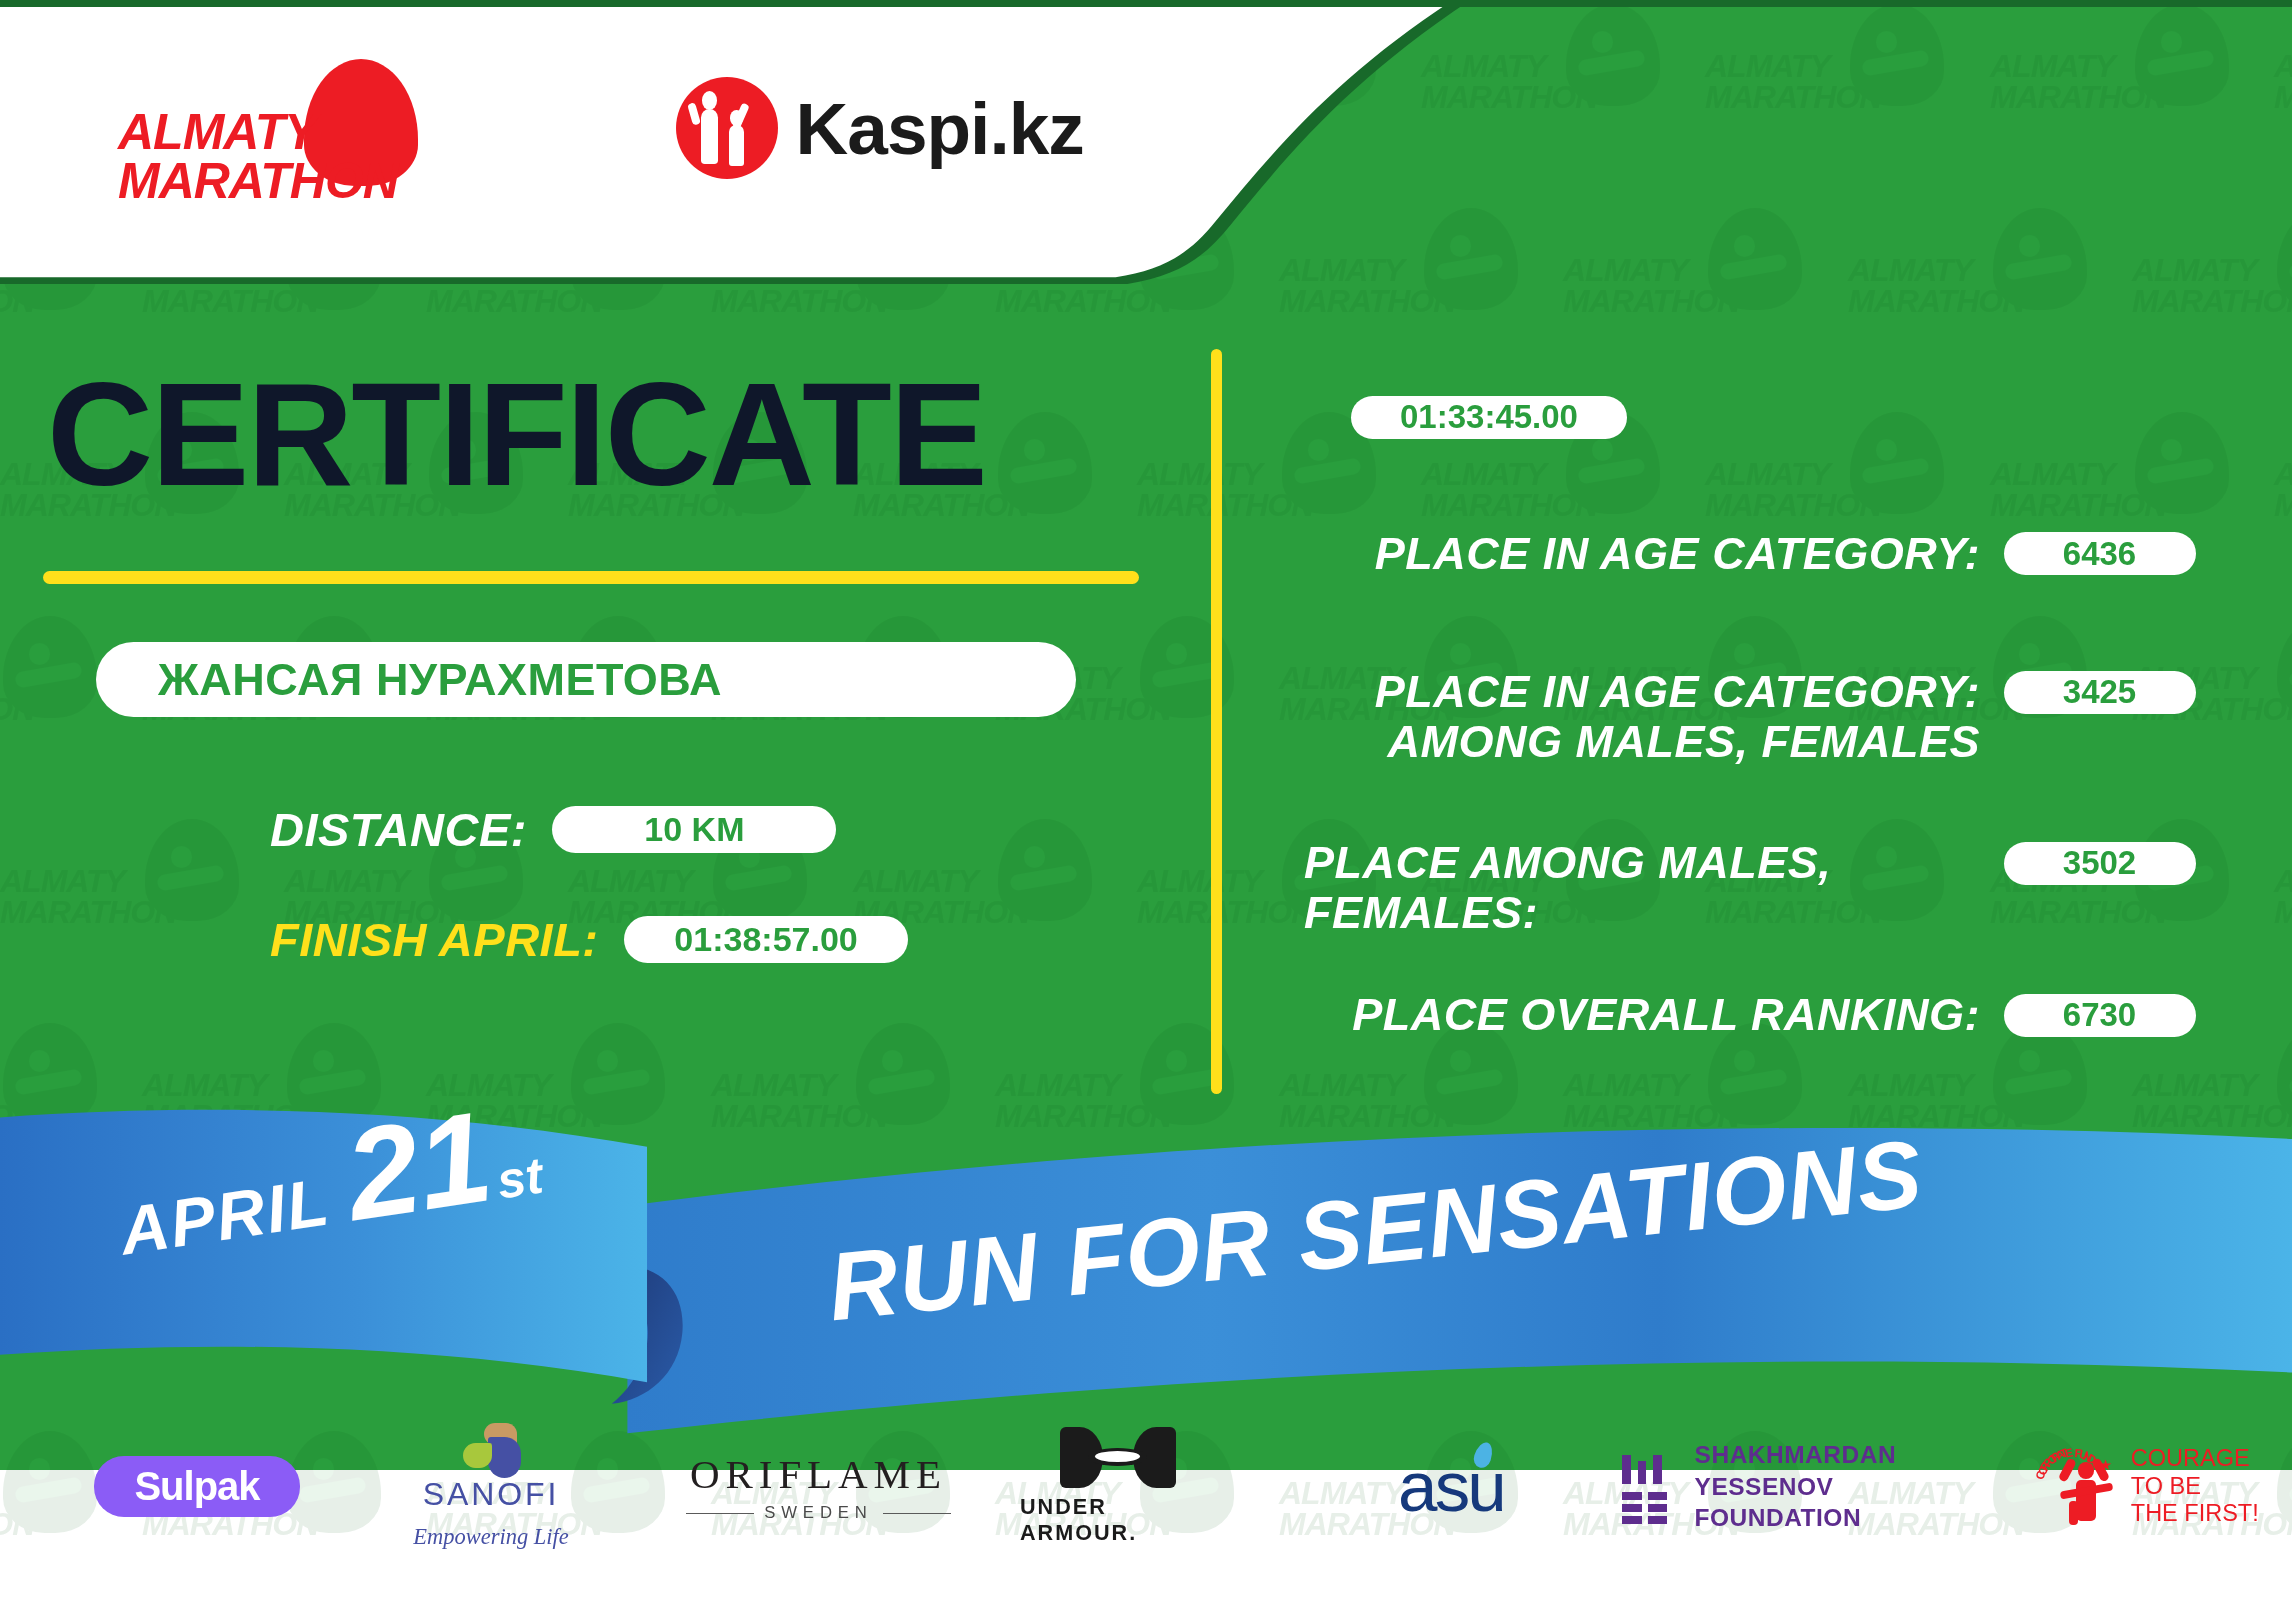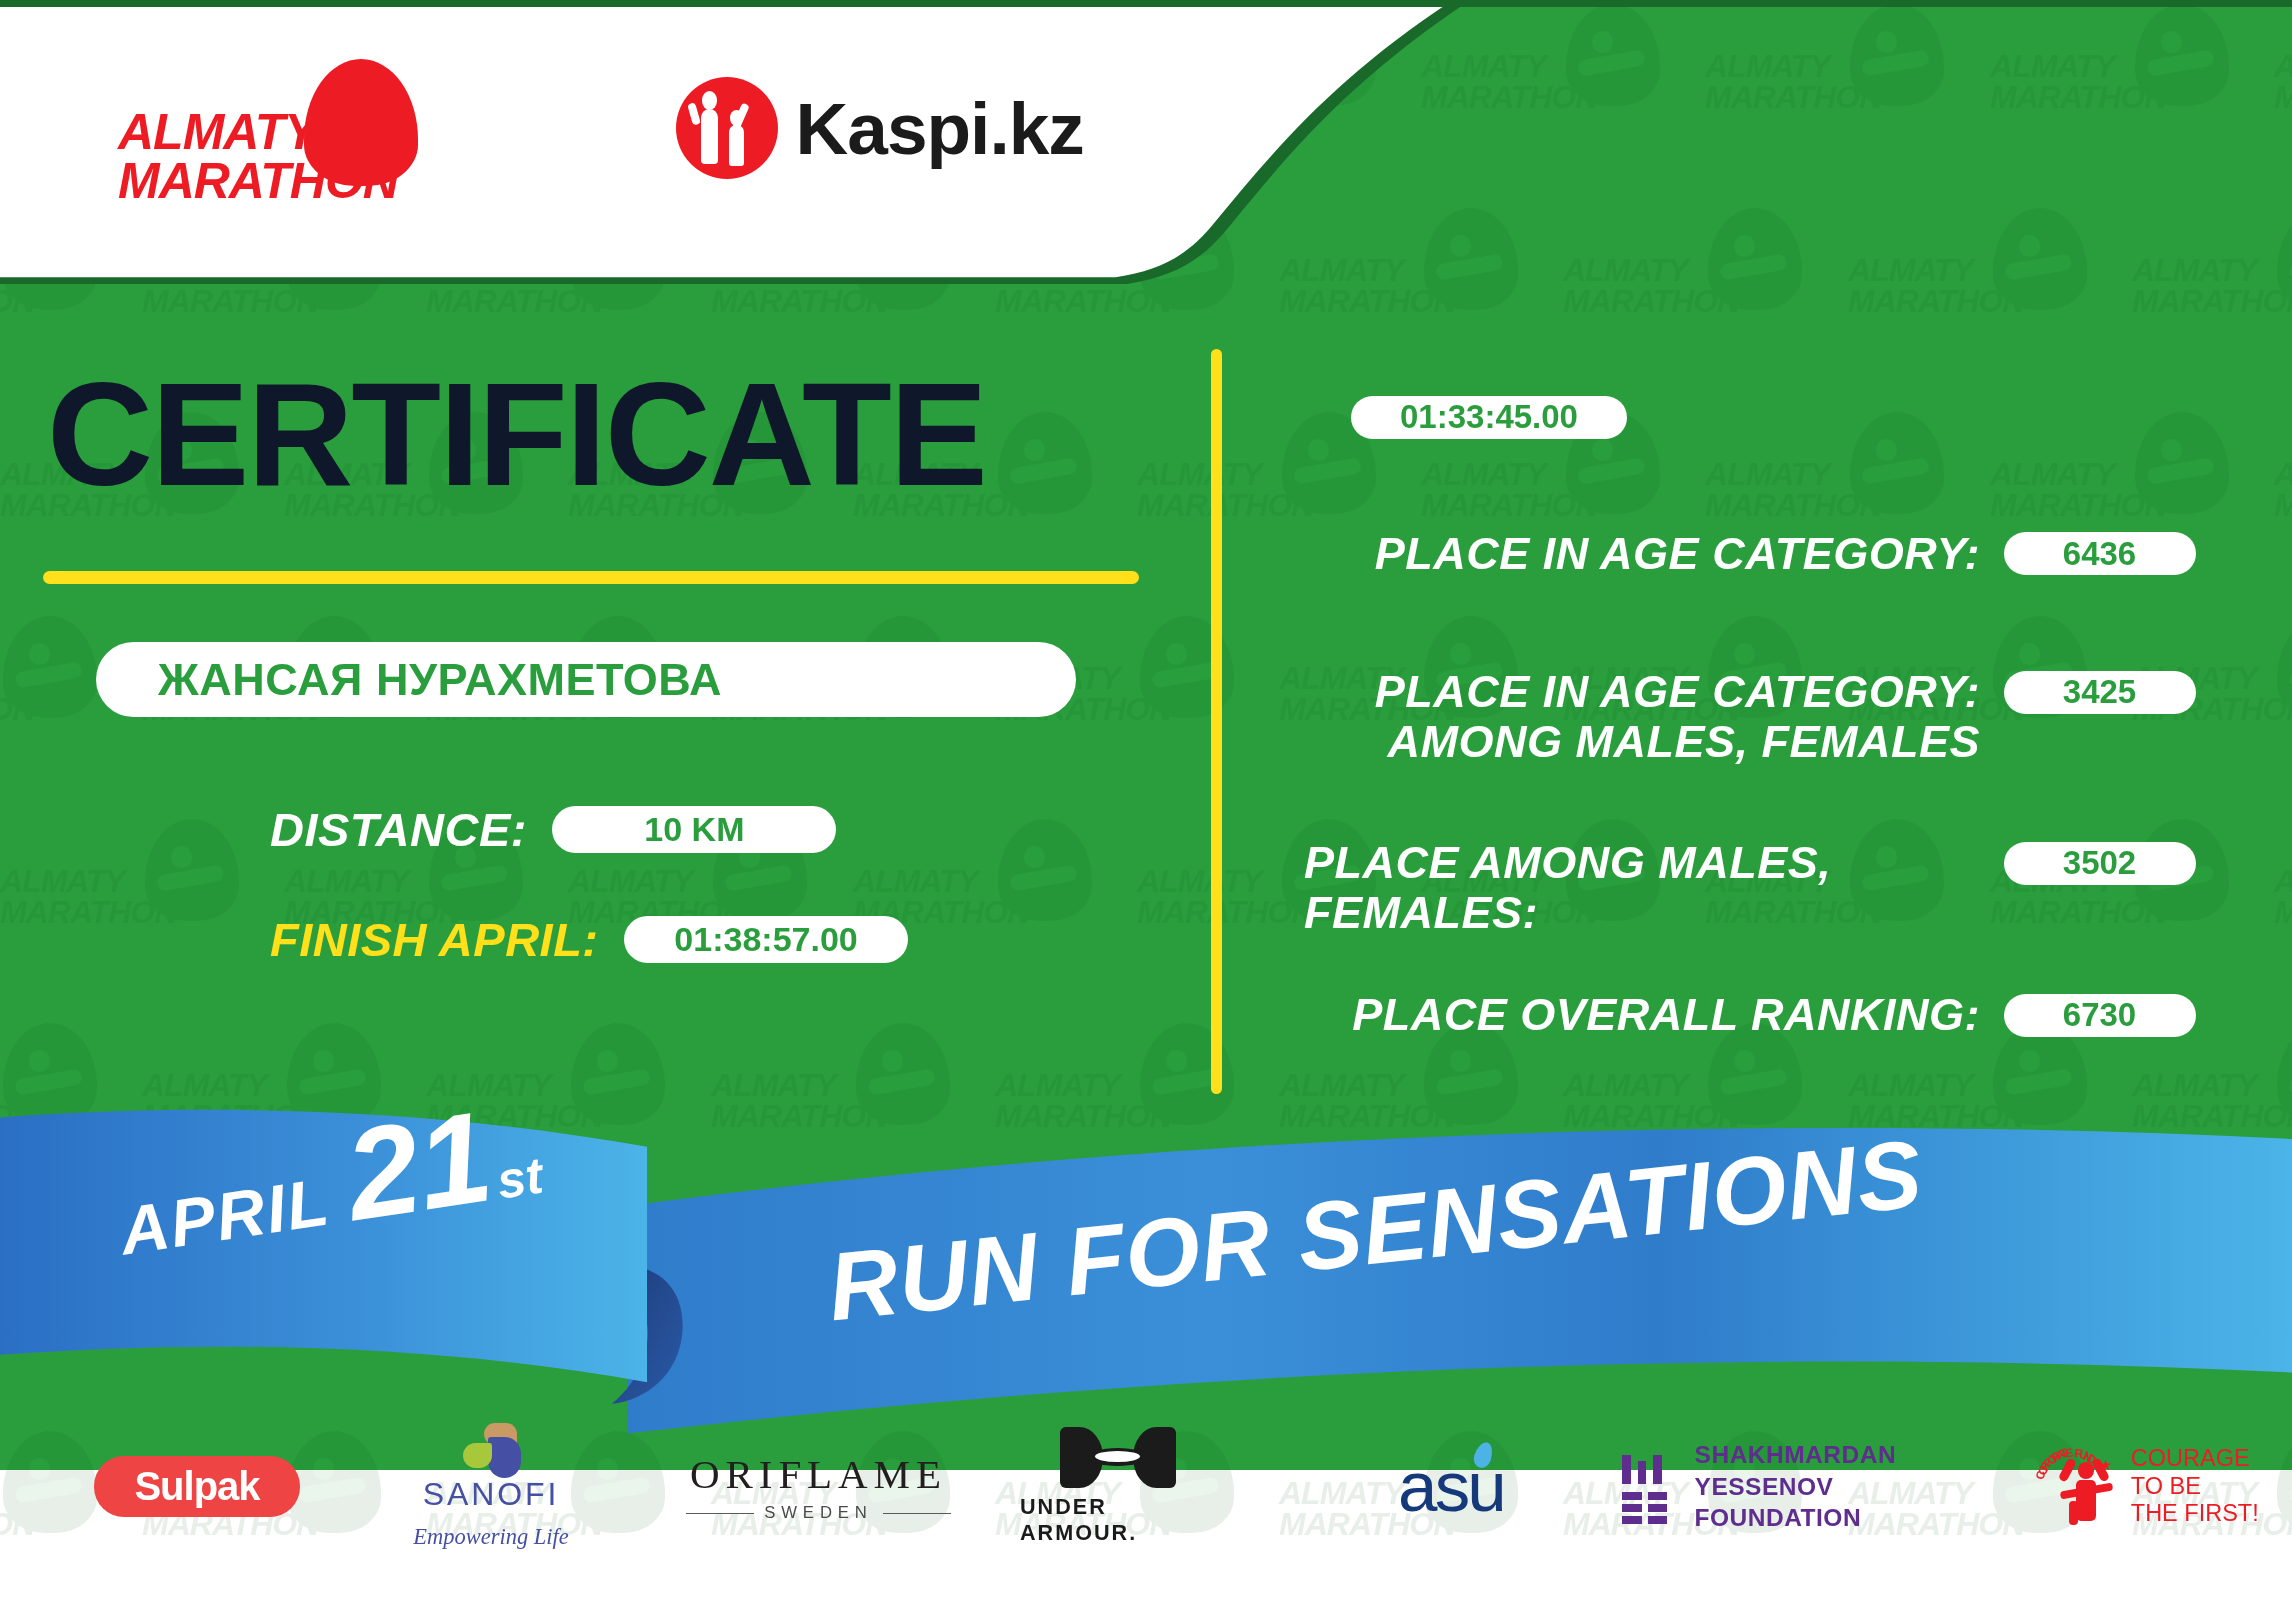--- a/index.html
+++ b/index.html
@@ -115,21 +115,21 @@
   .rd-sup{font-size:51px;margin-left:3.9px;}
   .ribbon-slogan{position:absolute;left:823px;top:145px;color:#fff;font-style:italic;font-weight:800;
     font-size:96px;letter-spacing:1px;white-space:nowrap;transform:rotate(-6deg);transform-origin:left top;
     font-family:"Liberation Sans",sans-serif;}
 
   
   .sponsors{position:absolute;left:0;top:1423px;width:2293px;height:186px;}
   .sp{position:absolute;top:0;display:flex;align-items:center;justify-content:center;height:127px;}
 
   .sulpak{left:94px;width:206px;}
-  .sulpak-badge{width:206px;height:61px;background:#ef4444;border-radius:30px;display:flex;
+  .sulpak-badge{width:206px;height:61px;background:#8b5cf6;border-radius:30px;display:flex;
     align-items:center;justify-content:center;color:#fff;font-weight:800;font-size:40px;
     letter-spacing:-1px;font-family:"Liberation Sans",sans-serif;}
 
   .sanofi{left:388px;width:206px;flex-direction:column;gap:8px;}
   .sanofi-mark{position:relative;width:67px;height:53px;margin-bottom:3.9px;}
   .sf-tan{position:absolute;right:7.8px;top:0;width:33px;height:21.6px;background:#c99a63;
     border-radius:17.6px 17.6px 2px 17.6px;}
   .sf-blue{position:absolute;right:3.9px;top:13.7px;width:33px;height:41px;background:#4550a4;
     border-radius:3.9px 21.6px 21.6px 21.6px;}
   .sf-green{position:absolute;left:5.9px;top:19.6px;width:29px;height:25.5px;background:#a8c83c;

